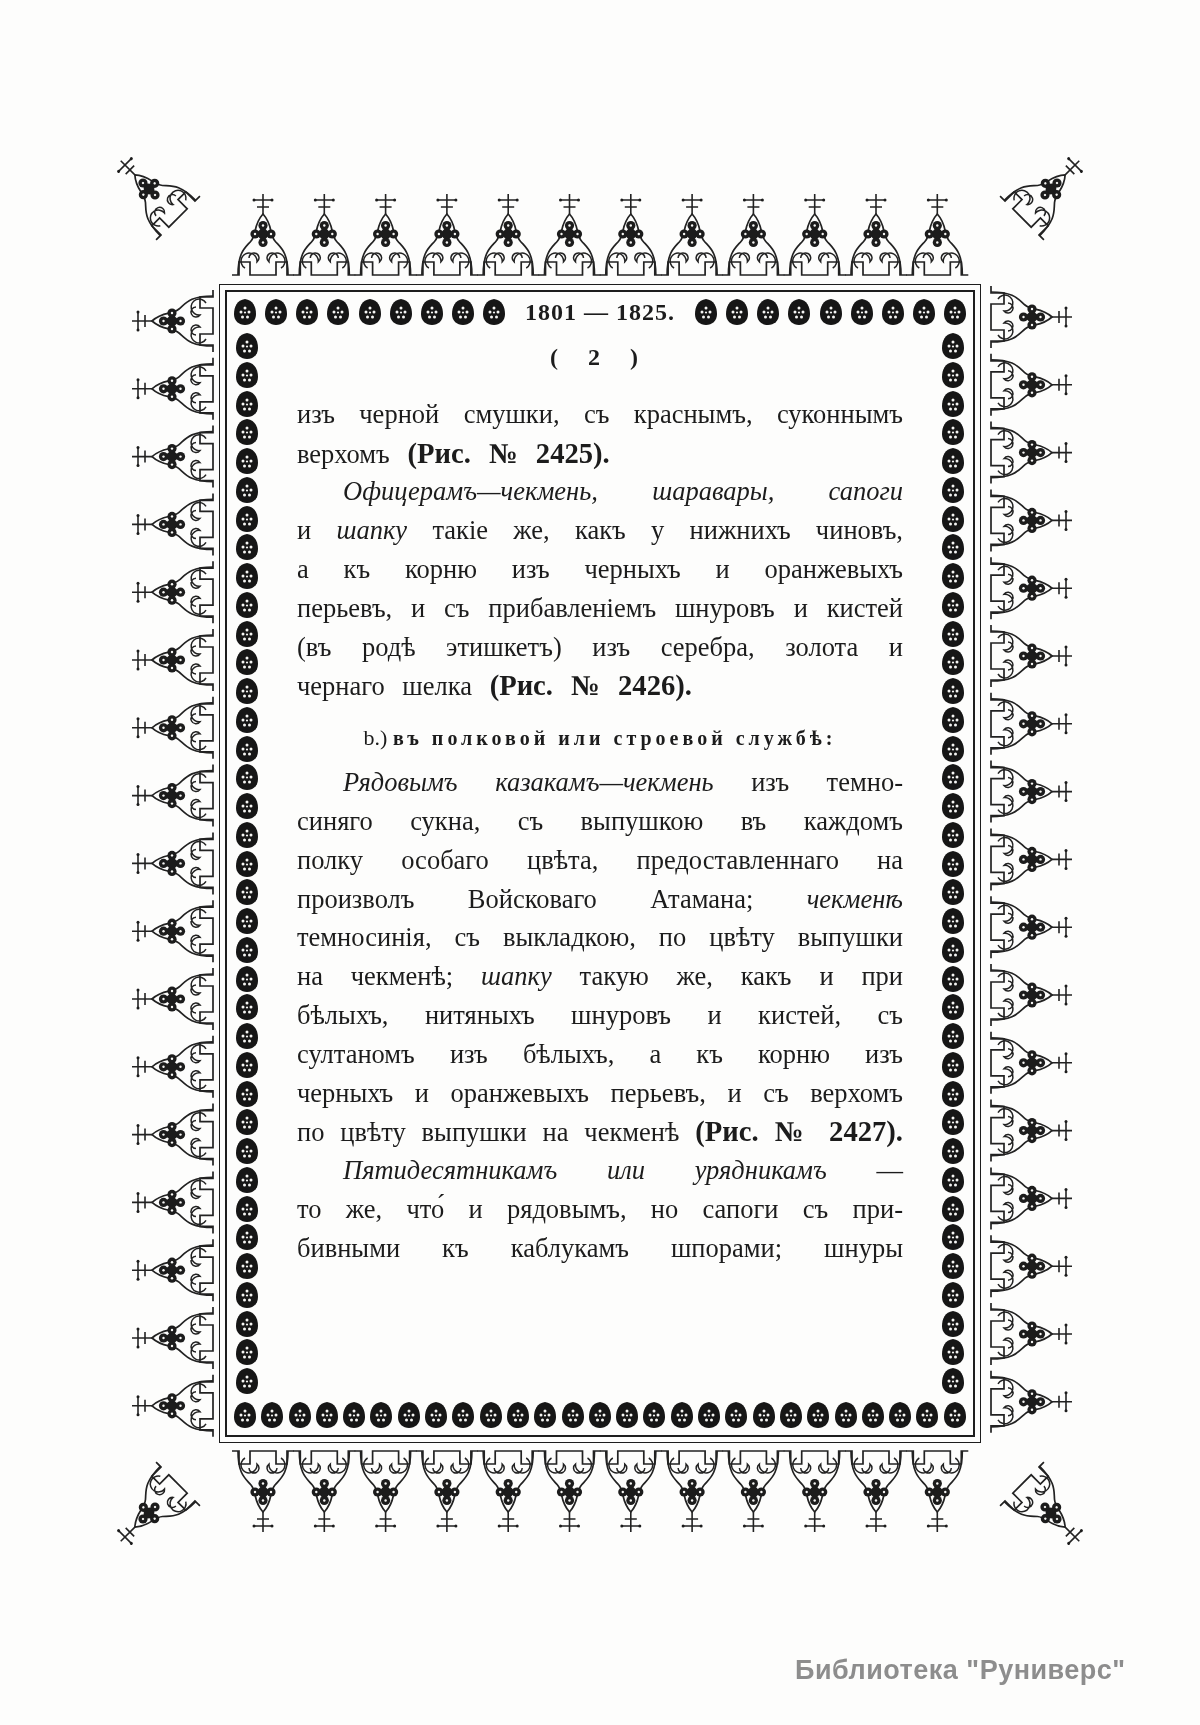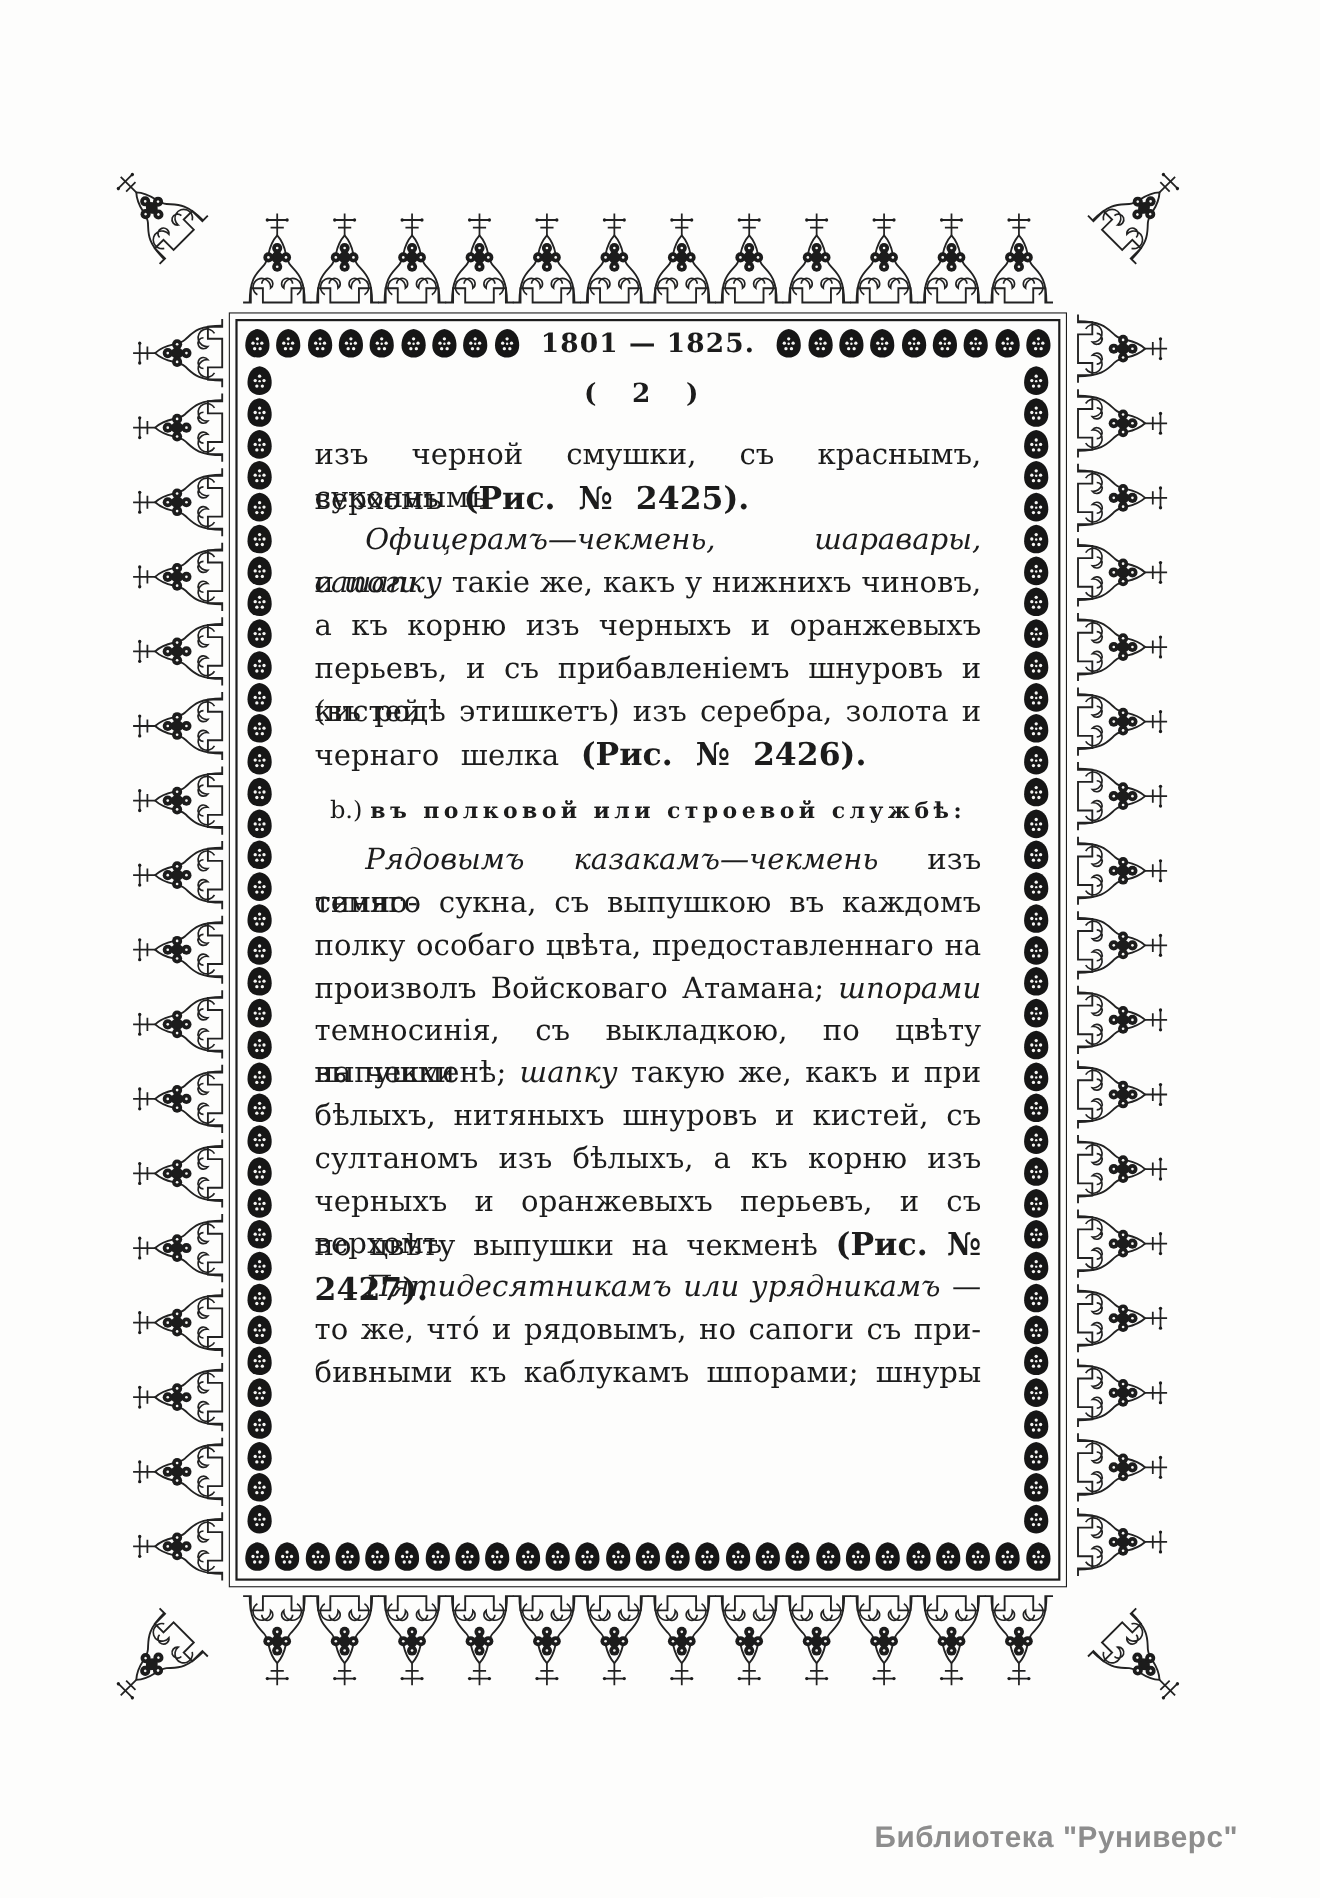--- a/index.html
+++ b/index.html
@@ -1,20 +1,20 @@
 <!DOCTYPE html>
 <html><head>
 <meta charset="utf-8">
 <style>
   html,body{margin:0;padding:0;background:#ffffff;}
   .page{position:relative;width:1200px;height:1725px;background:#fdfdfc;overflow:hidden;
         font-family:"DejaVu Serif", serif;color:#1c1c1c;}
 
   
-  .frame{position:absolute;left:117px;top:168px;width:944px;height:1392px;overflow:visible;}
+  .frame{position:absolute;left:128px;top:168px;width:944px;height:1392px;overflow:visible;font-family:Liberation Serif, serif;}
   .arch-band{position:absolute;overflow:visible;}
   #band-top{left:104px;top:20px;}
   #band-bottom{left:104px;top:1282px;}
   #band-left{left:-2px;top:118px;}
   #band-right{right:-6px;top:118px;}
   .corner{position:absolute;width:132px;height:132px;overflow:visible;}
   #corner-tl{left:-16px;top:-16px;}
   #corner-tr{right:-16px;top:-16px;}
   #corner-bl{left:-16px;bottom:10px;}
   #corner-br{right:-16px;bottom:10px;}
@@ -580,21 +580,21 @@
             <div class="tl ind"><span class="it">Офицерамъ—чекмень, шаравары, сапоги</span></div>
             <div class="tl"><span>и </span><span class="it">шапку</span><span> такіе же, какъ у нижнихъ чиновъ,</span></div>
             <div class="tl"><span>а къ корню изъ черныхъ и оранжевыхъ</span></div>
             <div class="tl"><span>перьевъ, и съ прибавленіемъ шнуровъ и кистей</span></div>
             <div class="tl"><span>(въ родѣ этишкетъ) изъ серебра, золота и</span></div>
             <div class="tl ns"><span>чернаго шелка </span><span class="bd">(Рис. № 2426).</span></div>
             <div class="heading"><span class="hpfx">b.) </span><span class="htxt">въ полковой или строевой службѣ:</span></div>
             <div class="tl ind"><span class="it">Рядовымъ казакамъ—чекмень</span><span> изъ темно-</span></div>
             <div class="tl"><span>синяго сукна, съ выпушкою въ каждомъ</span></div>
             <div class="tl"><span>полку особаго цвѣта, предоставленнаго на</span></div>
-            <div class="tl"><span>произволъ Войсковаго Атамана; </span><span class="it">шпорами</span></div>
+            <div class="tl"><span>произволъ Войсковаго Атамана; </span><span class="it">чекменѣ</span></div>
             <div class="tl"><span>темносинія, съ выкладкою, по цвѣту выпушки</span></div>
             <div class="tl"><span>на чекменѣ; </span><span class="it">шапку</span><span> такую же, какъ и при</span></div>
             <div class="tl"><span>бѣлыхъ, нитяныхъ шнуровъ и кистей, съ</span></div>
             <div class="tl"><span>султаномъ изъ бѣлыхъ, а къ корню изъ</span></div>
             <div class="tl"><span>черныхъ и оранжевыхъ перьевъ, и съ верхомъ</span></div>
             <div class="tl"><span>по цвѣту выпушки на чекменѣ </span><span class="bd">(Рис. № 2427).</span></div>
             <div class="tl ind"><span class="it">Пятидесятникамъ или урядникамъ</span><span> —</span></div>
             <div class="tl"><span>то же, что́ и рядовымъ, но сапоги съ при-</span></div>
             <div class="tl"><span>бивными къ каблукамъ шпорами; шнуры</span></div>
           </div>

